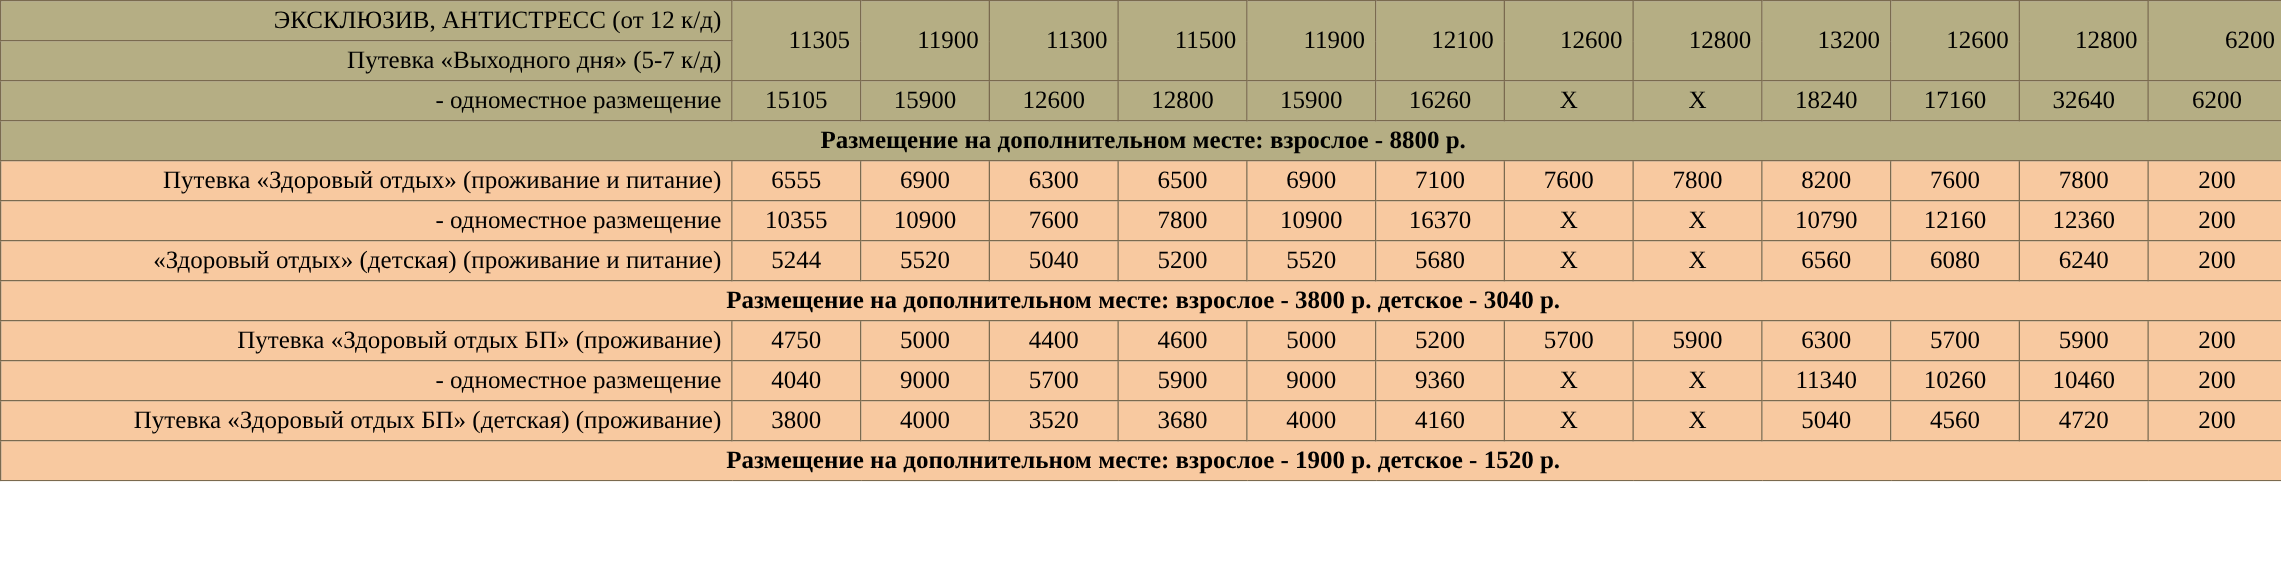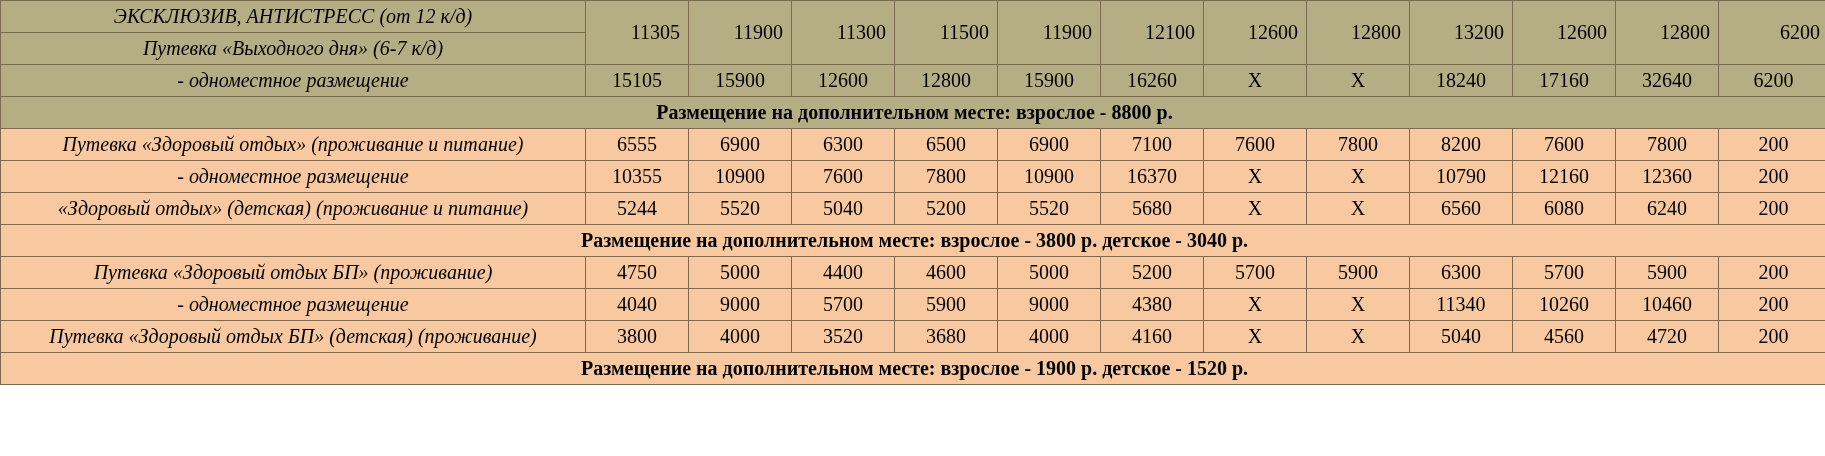--- a/index.html
+++ b/index.html
@@ -28,23 +28,22 @@
   col.c-label { width: 585px; }
   col.c-num   { width: 103px; }
   col.c-last  { width: 110px; }
 
   
   .olive { background: #b5ae84; }
   
   .peach { background: #f8c9a0; }
 
   .label-cell {
-    text-align: center;
+    text-align: right;
     white-space: normal;
-    font-style: italic;
   }
   .num-cell {
     text-align: center;
     white-space: nowrap;
   }
   .banner {
     text-align: center;
     font-weight: bold;
     font-size: 21px;
     padding: 5px 8px;
@@ -87,21 +86,21 @@
       <td class="olive merged-mid" rowspan="2">11900</td>
       <td class="olive merged-mid" rowspan="2">12100</td>
       <td class="olive merged-mid" rowspan="2">12600</td>
       <td class="olive merged-mid" rowspan="2">12800</td>
       <td class="olive merged-mid" rowspan="2">13200</td>
       <td class="olive merged-mid" rowspan="2">12600</td>
       <td class="olive merged-mid" rowspan="2">12800</td>
       <td class="olive merged-mid" rowspan="2">6200</td>
     </tr>
     <tr>
-      <td class="olive label-cell">Путевка «Выходного дня» (6-7 к/д)</td>
+      <td class="olive label-cell">Путевка «Выходного дня» (5-7 к/д)</td>
     </tr>
 
     <tr>
       <td class="olive label-cell">- одноместное размещение</td>
       <td class="olive num-cell">15105</td>
       <td class="olive num-cell">15900</td>
       <td class="olive num-cell">12600</td>
       <td class="olive num-cell">12800</td>
       <td class="olive num-cell">15900</td>
       <td class="olive num-cell">16260</td>
@@ -185,21 +184,21 @@
       <td class="peach num-cell">200</td>
     </tr>
 
     <tr>
       <td class="peach label-cell">- одноместное размещение</td>
       <td class="peach num-cell">4040</td>
       <td class="peach num-cell">9000</td>
       <td class="peach num-cell">5700</td>
       <td class="peach num-cell">5900</td>
       <td class="peach num-cell">9000</td>
-      <td class="peach num-cell">4380</td>
+      <td class="peach num-cell">9360</td>
       <td class="peach num-cell">X</td>
       <td class="peach num-cell">X</td>
       <td class="peach num-cell">11340</td>
       <td class="peach num-cell">10260</td>
       <td class="peach num-cell">10460</td>
       <td class="peach num-cell">200</td>
     </tr>
 
     <tr>
       <td class="peach label-cell two-line">Путевка «Здоровый отдых БП» (детская) (проживание)</td>

